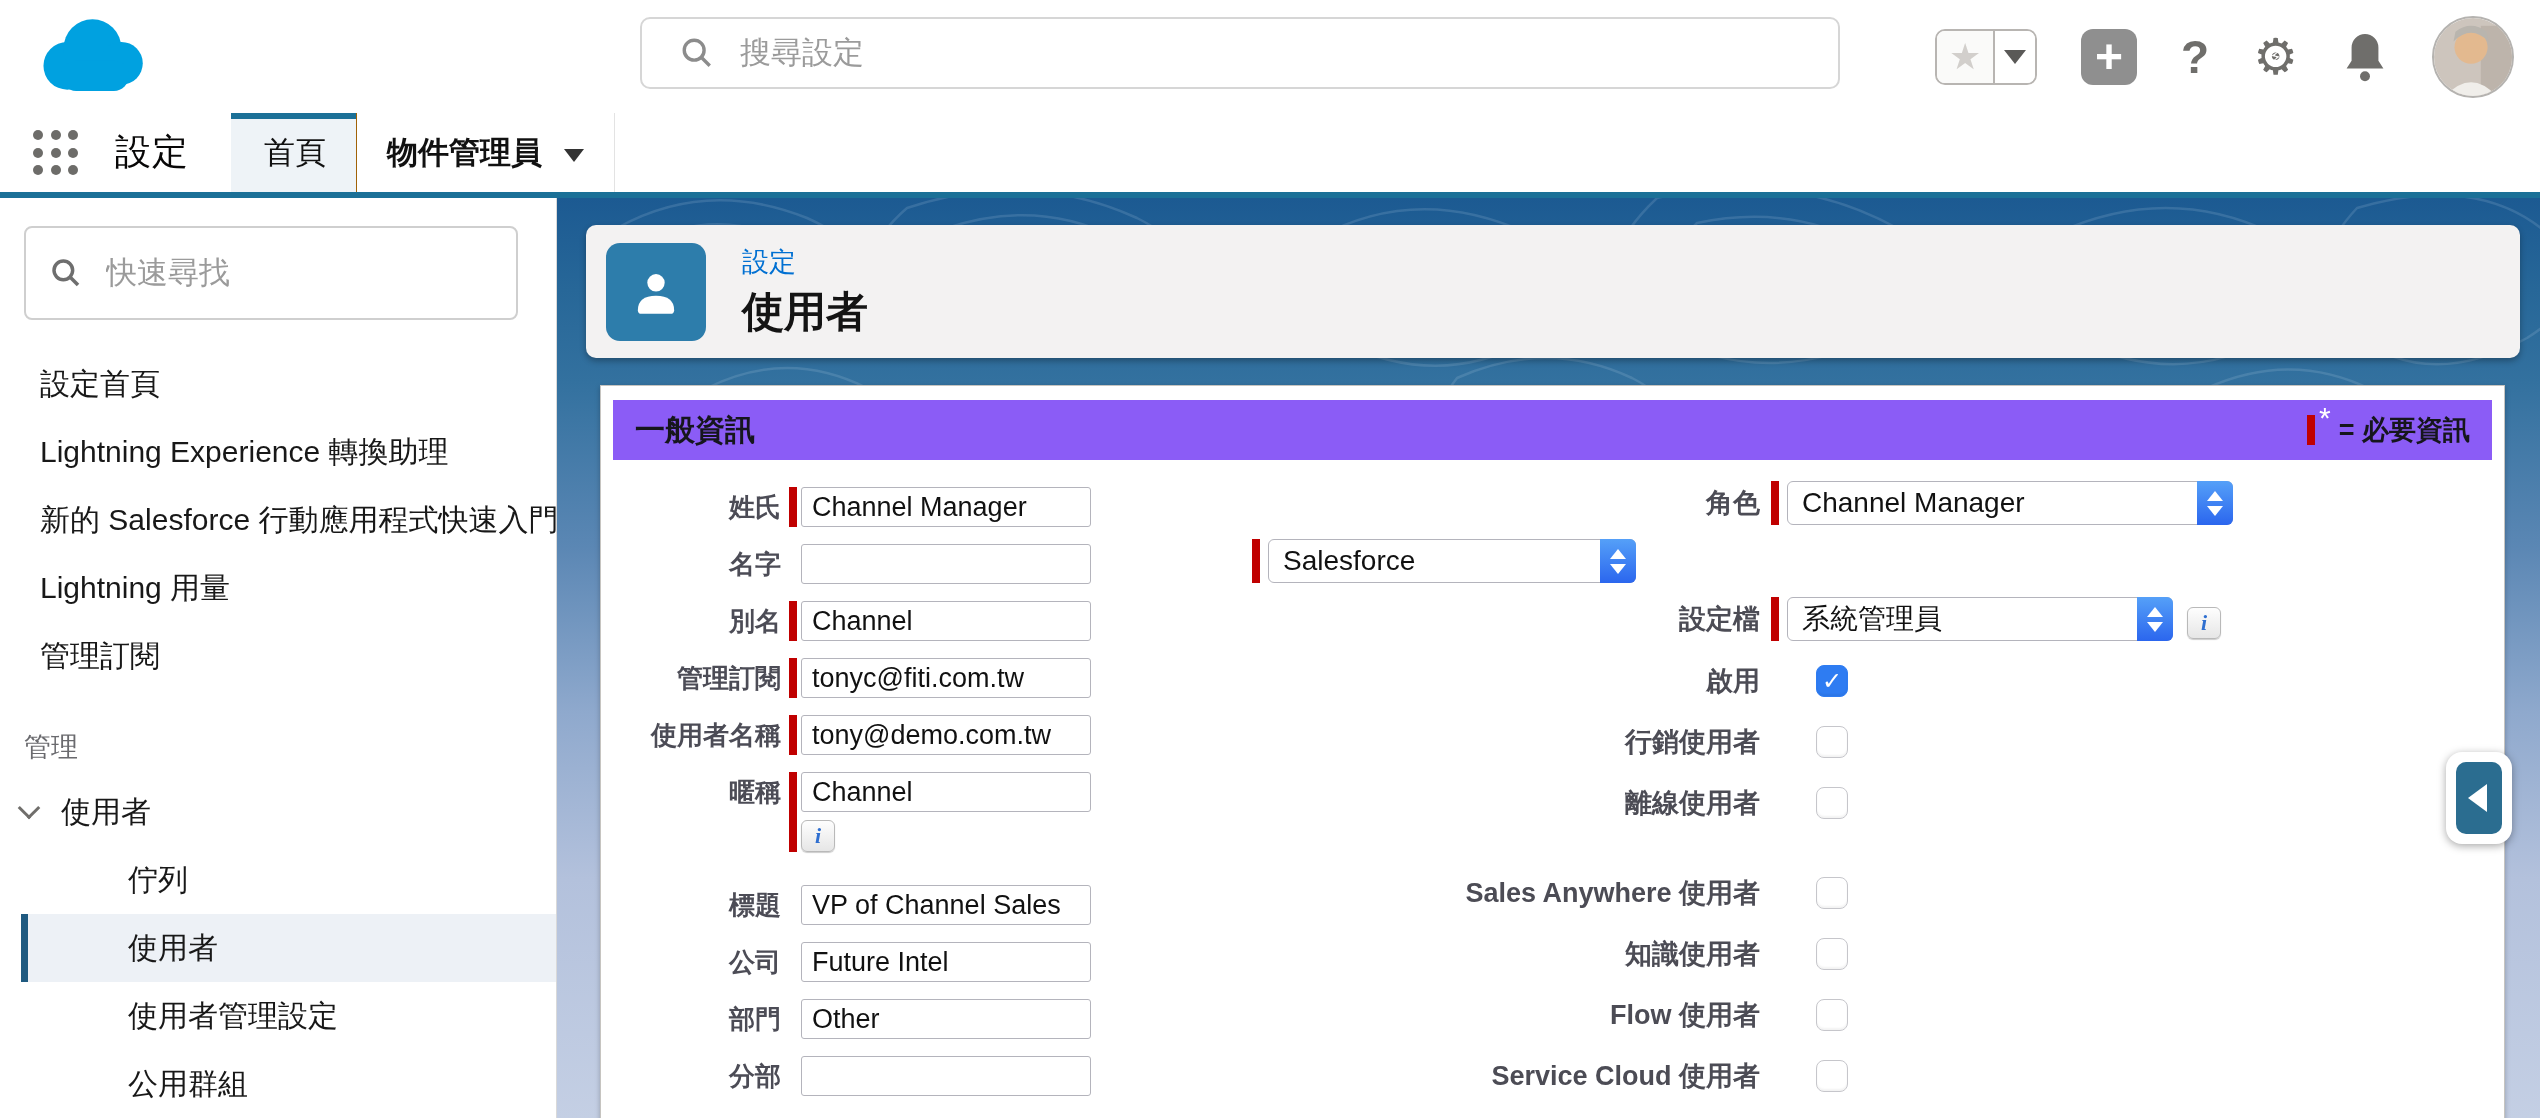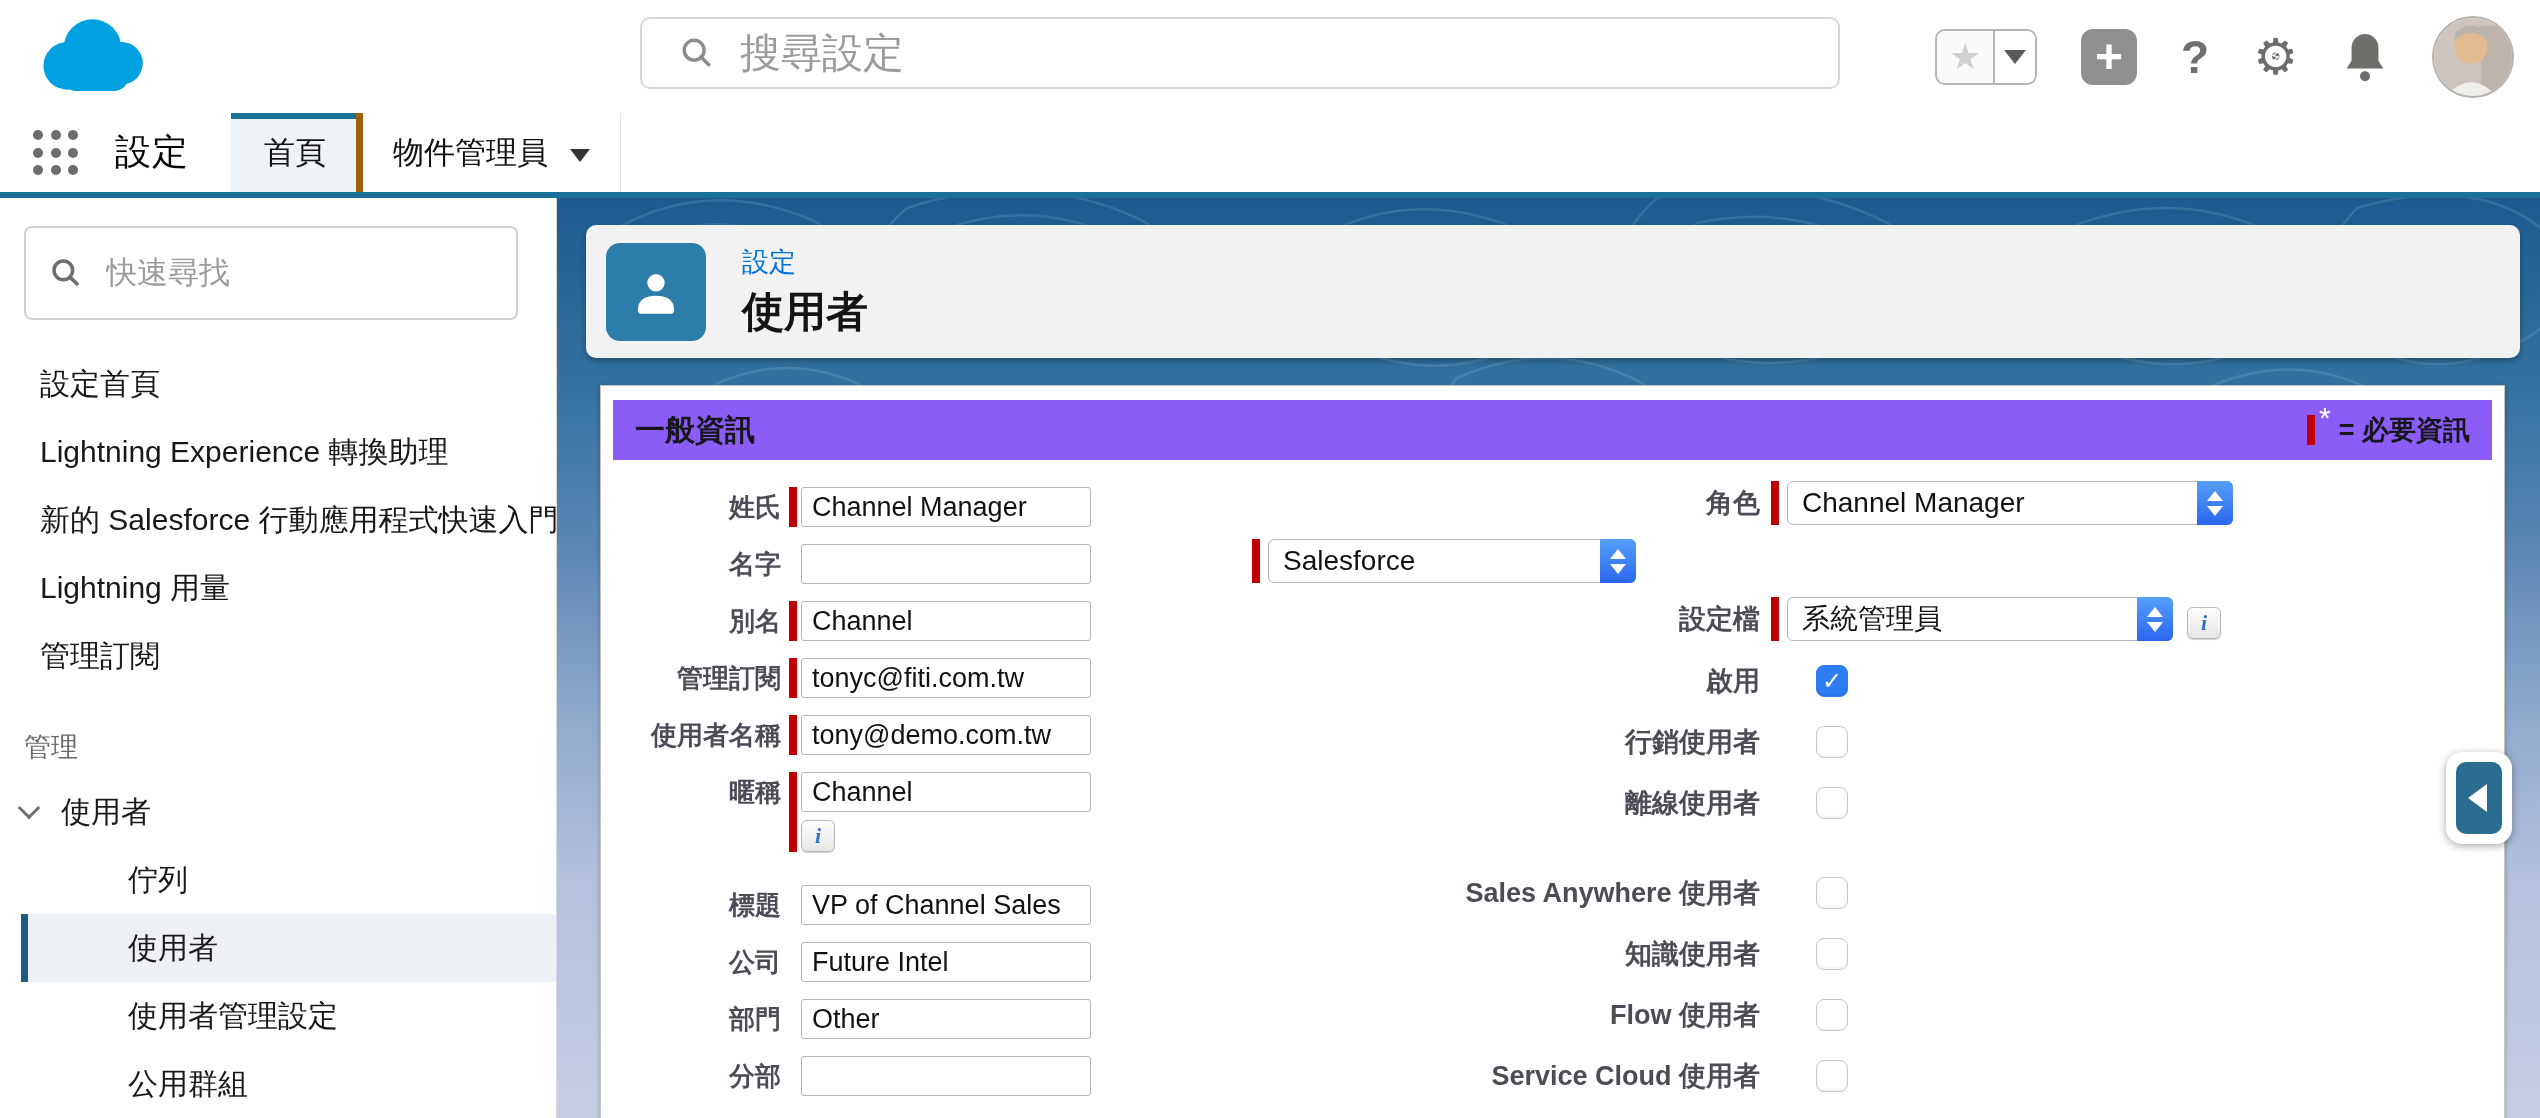--- a/index.html
+++ b/index.html
@@ -5,21 +5,21 @@
   * { margin:0; padding:0; box-sizing:border-box; }
   html,body { width:2540px; height:1118px; overflow:hidden; }
   body { font-family:"Liberation Sans","DejaVu Sans",sans-serif; background:#fff; position:relative; }
 
   
   .topbar { height:113px; display:flex; align-items:center; position:relative; background:#fff; }
   .logo { width:130px; height:88px; margin-left:30px; }
   .searchbox { position:absolute; left:640px; top:17px; width:1200px; height:72px;
     border:2px solid #d6d6d6; border-radius:10px; display:flex; align-items:center; background:#fff; }
   .searchbox svg { margin-left:38px; }
-  .searchbox input { border:none; outline:none; font-size:41px; color:#444; margin-left:26px; flex:1;
+  .searchbox input { border:none; outline:none; font-size:31px; color:#444; margin-left:26px; flex:1;
     font-family:inherit; background:transparent; }
   .searchbox input::placeholder { color:#9b9b9b; }
   .top-actions { position:absolute; right:26px; top:0; height:113px; display:flex; align-items:center; gap:44px; }
   .fav-split { display:flex; height:56px; border:2px solid #b8b5b2; border-radius:10px; overflow:hidden; }
   .fav-star { width:56px; display:flex; align-items:center; justify-content:center; background:#fafaf9; }
   .fav-star span { color:#d2cfcc; font-size:36px; }
   .fav-caret { width:42px; display:flex; align-items:center; justify-content:center; border-left:2px solid #b8b5b2; background:#fff; }
   .caret-dn { width:0; height:0; border-left:11px solid transparent; border-right:11px solid transparent; border-top:14px solid #5a5957; }
   .plus-btn { width:56px; height:56px; border-radius:12px; background:#8f8f8f; color:#fff;
     display:flex; align-items:center; justify-content:center; font-size:48px; font-weight:bold; line-height:1; }
@@ -29,21 +29,21 @@
   .avatar { width:82px; height:82px; border-radius:50%; overflow:hidden; border:2px solid #b5b3b0; }
 
   
   .navbar { height:85px; background:#fff; border-bottom:6px solid #1b7097; display:flex; align-items:stretch; position:relative; }
   .waffle { width:46px; height:46px; margin:17px 0 0 33px; display:grid; grid-template-columns:repeat(3,1fr); gap:7px; }
   .waffle i { width:10px; height:10px; border-radius:50%; background:#6d6c69; }
   .app-label { font-size:36px; color:#080707; margin:0 0 0 36px; align-self:center; letter-spacing:1px; }
   .tab-bar { display:flex; margin-left:42px; }
   .tab { display:flex; align-items:center; padding:0 30px; font-size:31px; color:#111; position:relative; gap:22px; }
   .tab.active { background:#eef3f7; box-shadow:inset 0 6px 0 #1b7097;padding-left:33px; }
-  .tab:not(.active) { border-left:7px solid #a16207; border-right:1px solid #e3e3e3; }
+  .tab:not(.active) { border-left:1px solid #a16207; border-right:1px solid #e3e3e3;font-weight:bold; }
   .tab .caret-down { width:0; height:0; border-left:10px solid transparent; border-right:10px solid transparent; border-top:13px solid #333; margin-top:6px; }
 
   
   .shell { position:absolute; top:198px; left:0; right:0; bottom:0; display:flex; }
   .sidebar { width:557px; background:#fff; border-right:1px solid #d9d9d9; flex:none; position:relative; }
   .content { flex:1; position:relative; overflow:hidden;
     background:linear-gradient(180deg,#1c5a92 0%,#276798 10%,#33719f 20%,#5b87b4 38%,#8fa9cd 56%,#b3c1dc 74%,#c4cfe4 100%); }
   .pattern { position:absolute; inset:0; pointer-events:none; }
 
   

